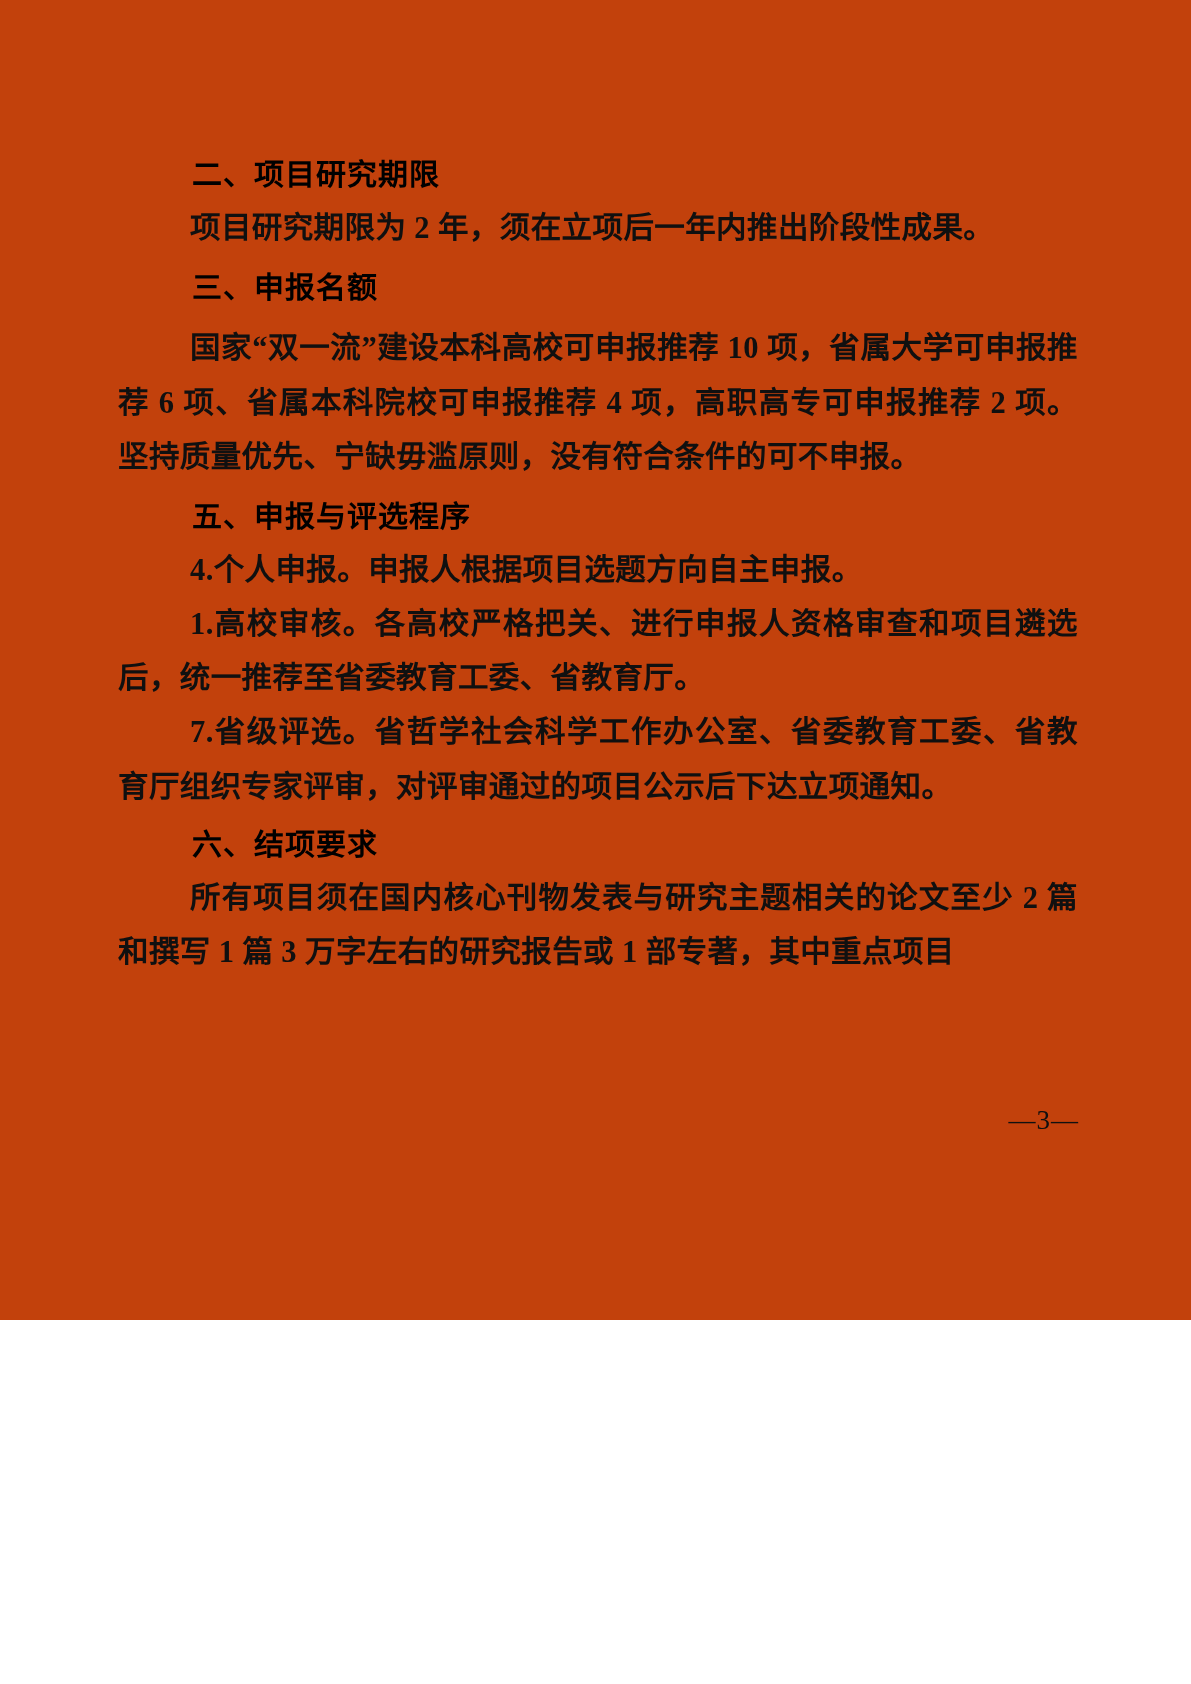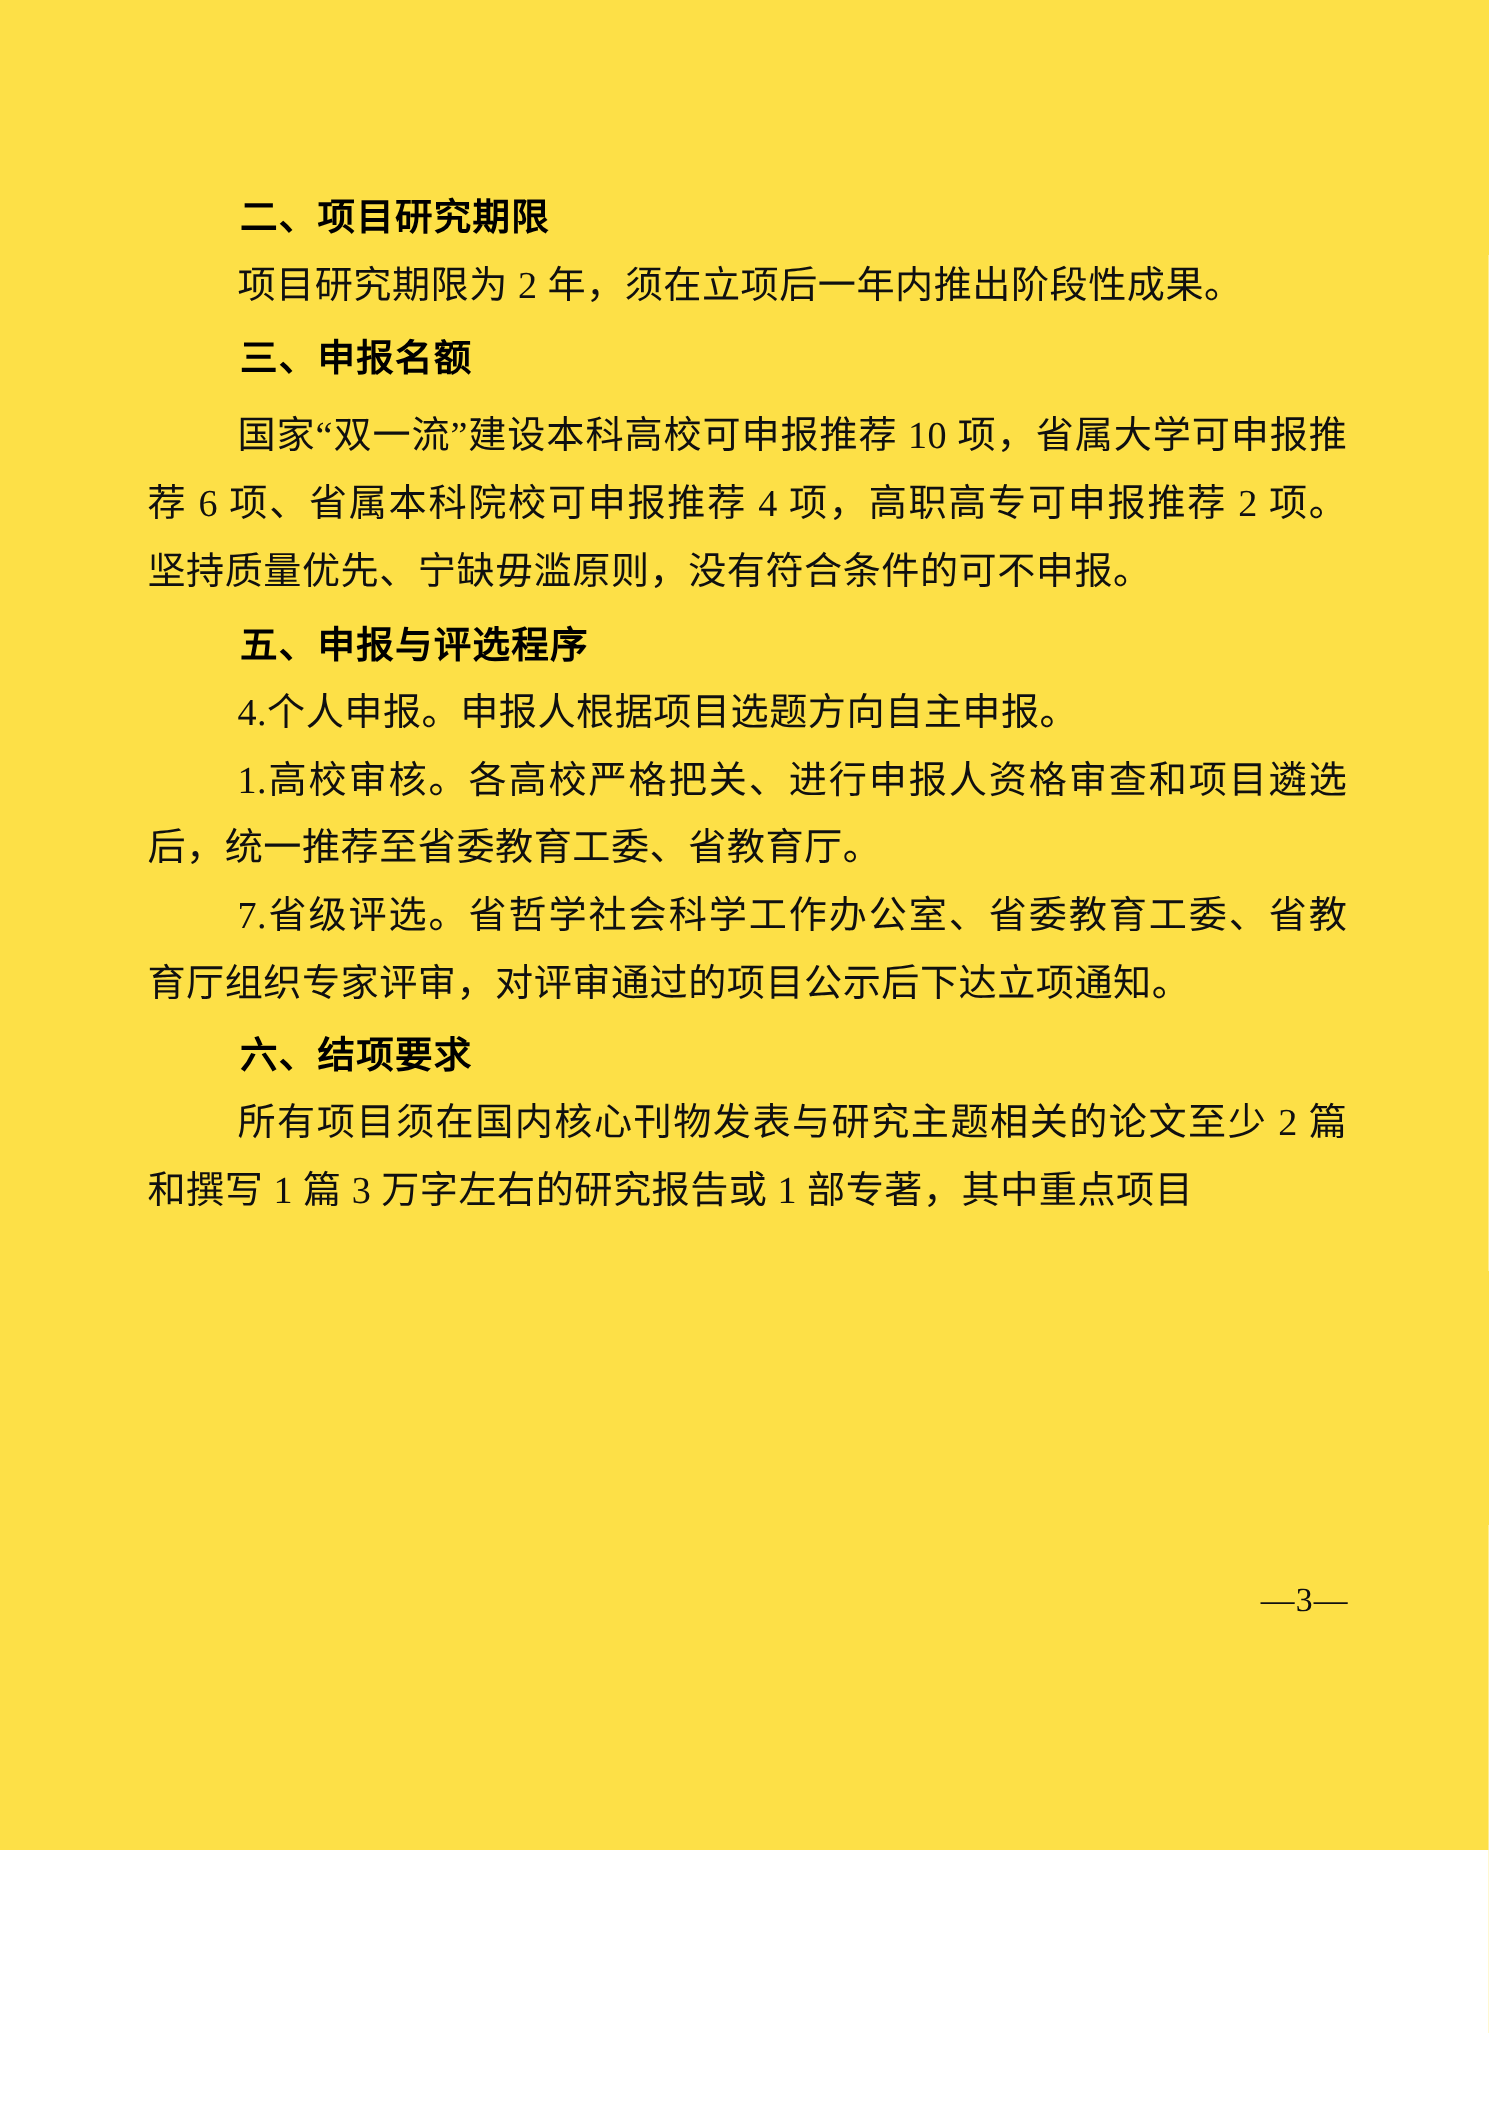--- a/index.html
+++ b/index.html
@@ -3,22 +3,22 @@
 <meta charset="utf-8">
 <style>
   html, body {
     margin: 0;
     padding: 0;
     background: #ffffff;
   }
   .page {
     position: relative;
     width: 1191px;
-    height: 1480px;
-    background: #fde047;
+    height: 1320px;
+    background: #c2410c;
     margin: 0 auto;
     box-sizing: border-box;
     font-family: "Liberation Serif", "DejaVu Serif", serif;
     color: #0d0d0d;
     overflow: hidden;
   }
   .content {
     position: absolute;
     left: 118px;
     top: 152px;
@@ -36,20 +36,21 @@
   }
   .para {
     font-size: 30.5px;
     line-height: 1.78;
     letter-spacing: 0.4px;
     margin: 0 0 2px 0;
     text-indent: 72px;
     text-align: justify;
     text-justify: inter-ideograph;
     color: #101010;
+    font-weight: bold;
   }
   .para.tight {
     margin-bottom: 0;
   }
   .spacer-sm { height: 8px; }
   .page-number {
     position: absolute;
     right: 112px;
     bottom: 184px;
     font-size: 27px;

